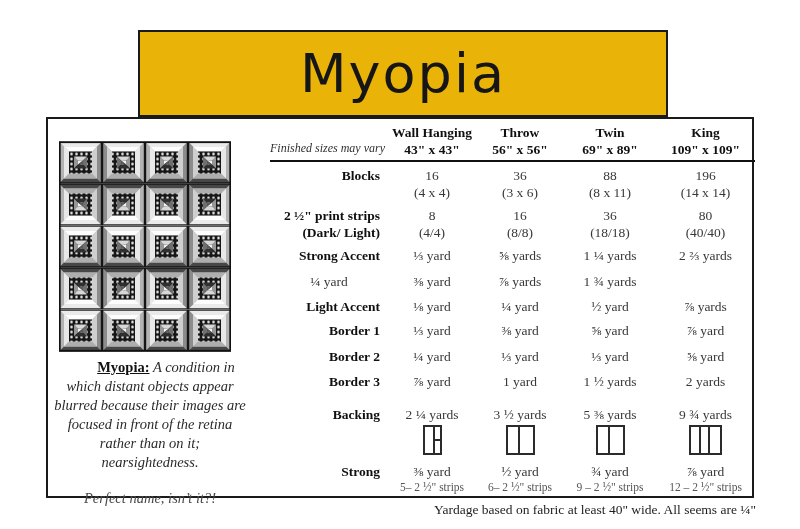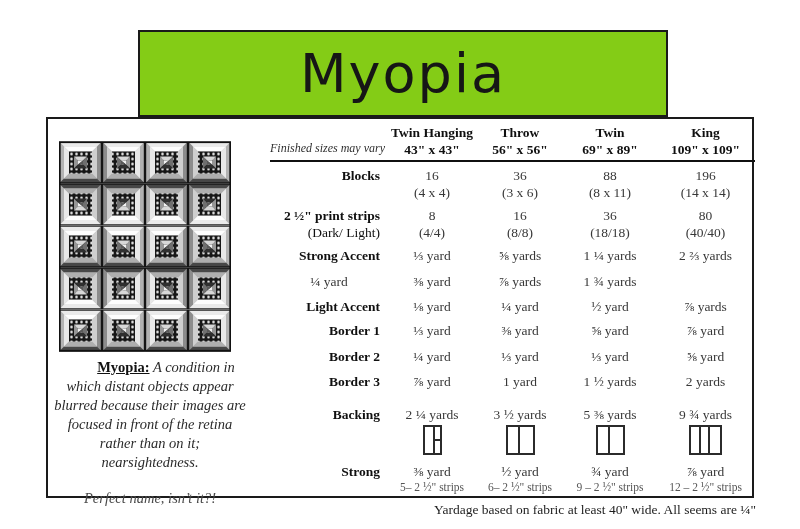--- a/index.html
+++ b/index.html
@@ -3,21 +3,21 @@
 <meta charset="utf-8">
 <style>
   html,body{margin:0;padding:0;}
   body{
     width:800px;height:529px;position:relative;background:#ffffff;
     font-family:"Liberation Serif","DejaVu Serif",serif;color:#1c1c1c;overflow:hidden;
   }
   
   .title-box{
     position:absolute;left:138px;top:30px;width:530px;height:87px;
-    border:2px solid #1a1a1a;background:#84cc16;z-index:3;box-sizing:border-box;
+    border:2px solid #1a1a1a;background:#eab308;z-index:3;box-sizing:border-box;
     display:flex;align-items:center;justify-content:center;
   }
   .title-box h1{
     margin:0;font-family:"DejaVu Sans",sans-serif;font-weight:400;
     font-size:54px;letter-spacing:2px;color:#161616;
   }
   
   .main-box{
     position:absolute;left:46px;top:117px;width:708px;height:381px;
     border:2px solid #1a1a1a;background:#fff;box-sizing:border-box;z-index:1;
@@ -34,21 +34,21 @@
   .definition .tagline{margin-top:17px;color:#4a4a4a;}
   
   .sizes-table{position:absolute;left:222px;top:0;width:485px;font-size:13.5px;line-height:17px;}
   .grid{display:grid;grid-template-columns:118px 88px 88px 92px 99px;white-space:nowrap;}
   .thead{margin-top:5px;align-items:end;}
   .note{font-style:italic;font-size:12px;color:#2f2f2f;align-self:end;padding-bottom:1px;}
   .col-h{text-align:center;font-weight:bold;color:#101010;}
   .rule{border-top:2px solid #101010;margin-top:2px;width:485px;}
   .trow .rlabel{text-align:right;padding-right:8px;font-weight:bold;color:#101010;}
   .trow .cell{text-align:center;color:#383838;}
-  .sublabel{font-weight:normal;}
+  .sublabel{font-weight:bold;}
   .r0{margin-top:5px}.r1{margin-top:6px}.r2{margin-top:6px}.r3{margin-top:9px}
   .r4{margin-top:8px}.r5{margin-top:7px}.r6{margin-top:9px}.r7{margin-top:8px}
   .r8{margin-top:16px}.icons-row{margin-top:2px}.r9{margin-top:8px}
   .strips{font-size:11.5px;line-height:14px;color:#555;}
   
   .icons-row .cell{display:flex;justify-content:center;align-items:flex-start;}
   .b-icon{height:26px;border:2px solid #2b2b2b;display:flex;box-sizing:content-box;background:#fff;}
   .b-icon .panel{border-right:2px solid #2b2b2b;}
   .b-icon .panel:last-child{border-right:none;}
   .bi-1{width:15px;}
@@ -132,21 +132,21 @@
       <span>A condition in which distant objects appear blurred because their images are focused in front of the retina rather than on it; nearsightedness.</span>
     </div>
     <div class="tagline">Perfect name, isn’t it?!</div>
   </div>
 
   <div class="sizes-table">
 
     <div class="grid thead">
       <div class="note">Finished sizes may vary</div>
       <div class="col-h">
-        <div>Twin Hanging</div>
+        <div>Wall Hanging</div>
         <div>43" x 43"</div>
       </div>
       <div class="col-h">
         <div>Throw</div>
         <div>56" x 56"</div>
       </div>
       <div class="col-h">
         <div>Twin</div>
         <div>69" x 89"</div>
       </div>

